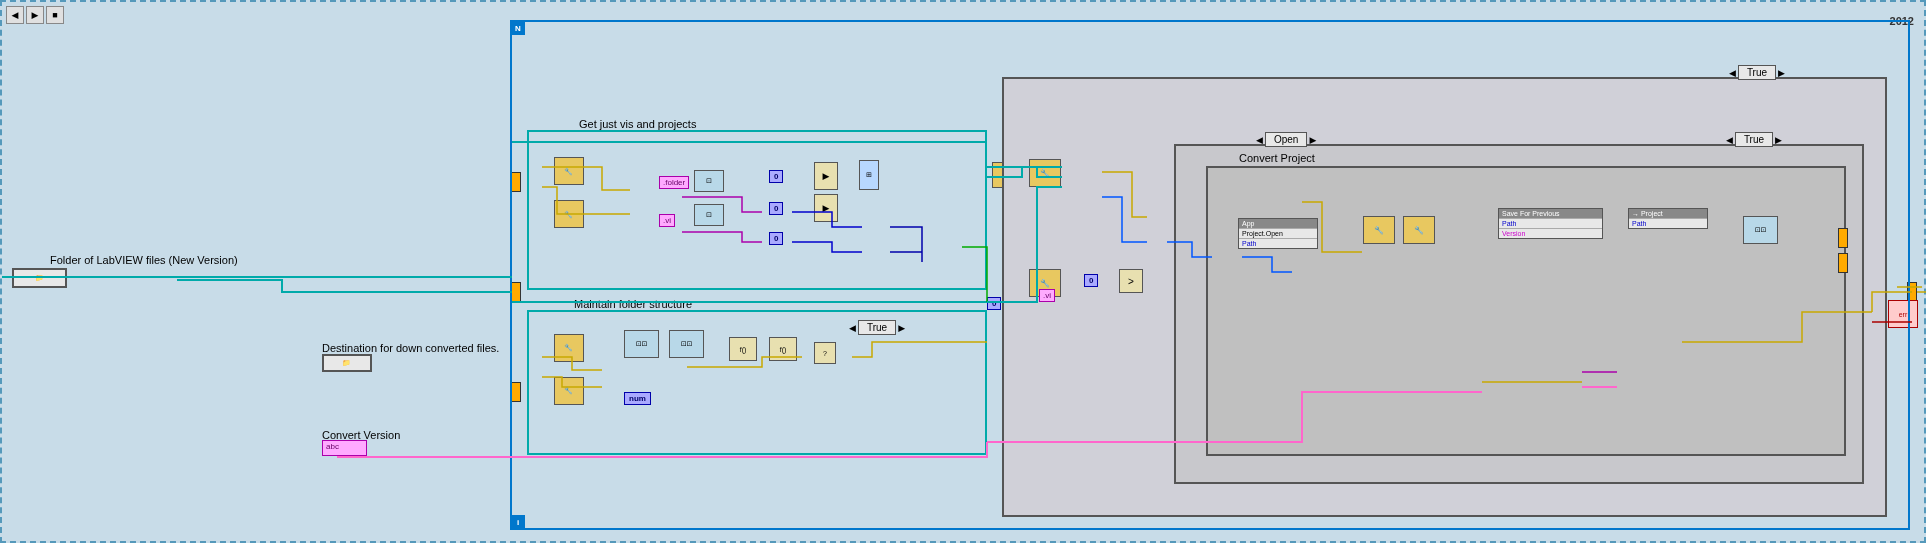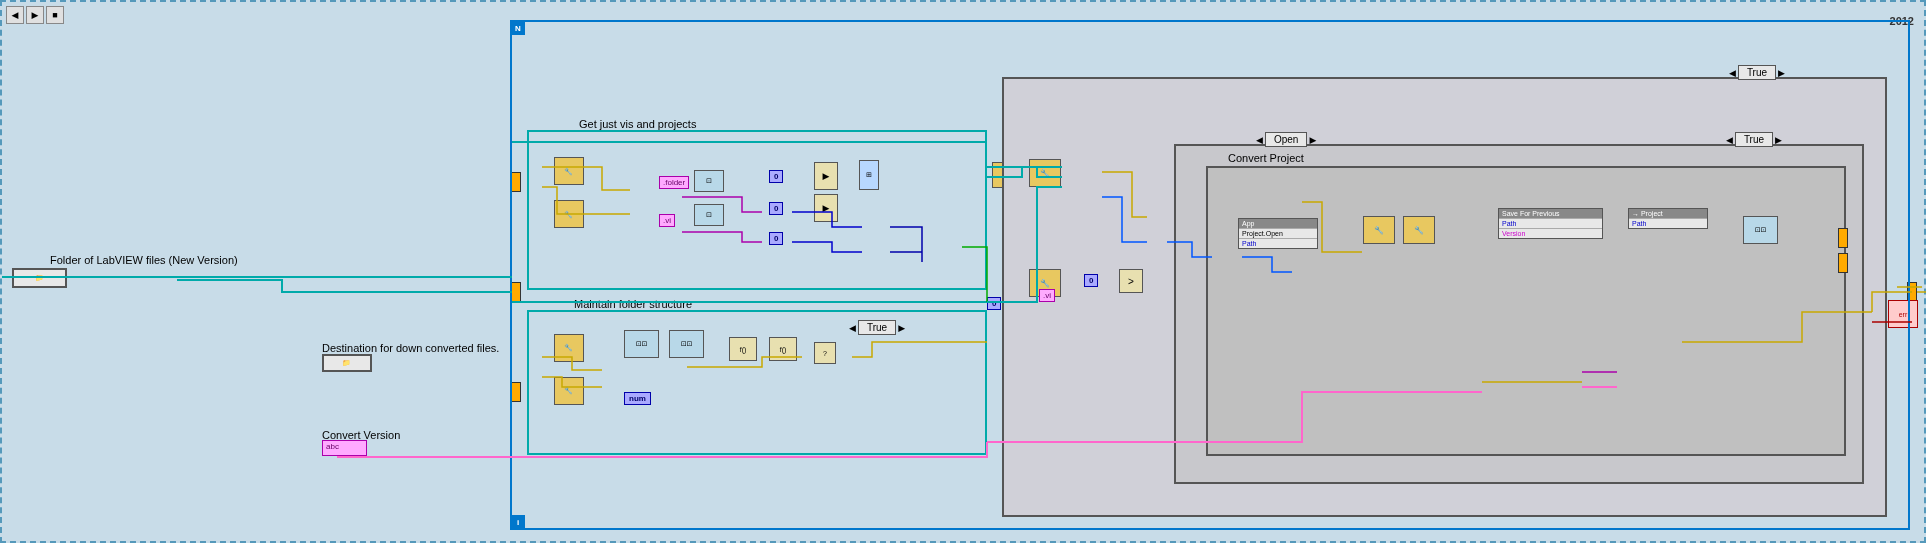--- a/index.html
+++ b/index.html
@@ -467,21 +467,21 @@
         <div class="selector-box">True</div>
         <span style="font-size:9px;">▶</span>
       </div>
 
       <div style="position:absolute; top:-14px; left:80px; display:flex; align-items:center; gap:2px;">
         <span style="font-size:9px;">◀</span>
         <div class="selector-box">Open</div>
         <span style="font-size:9px;">▶</span>
       </div>
 
-      <div class="node-label" style="left:52px; top:6px;">Convert Project</div>
+      <div class="node-label" style="left:63px; top:6px;">Convert Project</div>
 
       <div style="position:absolute; top:20px; left:30px; width:640px; height:290px; border:2px solid #555; background:#c0c0c0; z-index:5;">
 
         <div class="prop-node" style="left:30px; top:50px; width:80px;">
           <div class="prop-node-header">App</div>
           <div class="prop-node-row">Project.Open</div>
           <div class="prop-node-row blue">Path</div>
         </div>
 
         <div class="prop-node" style="left:290px; top:40px; width:105px;">

